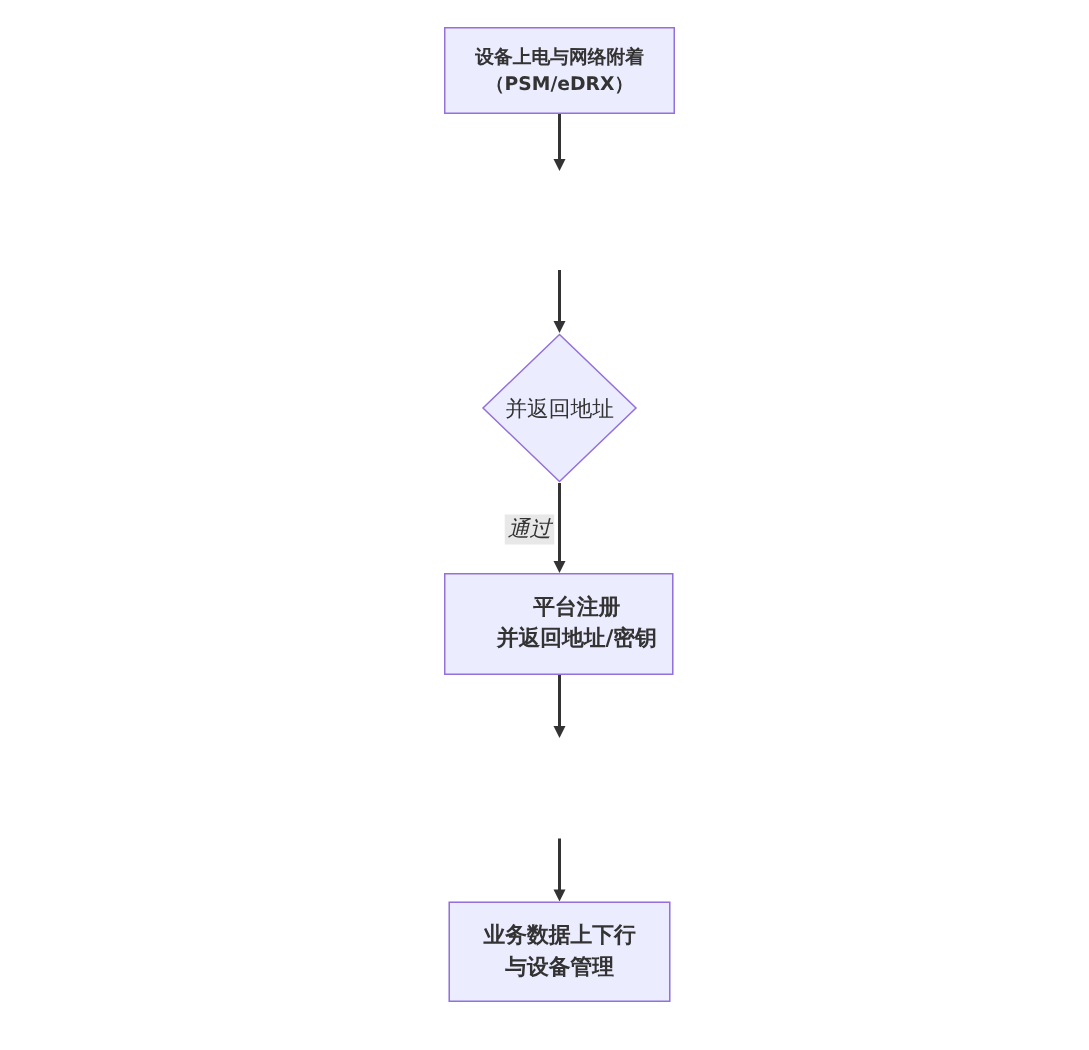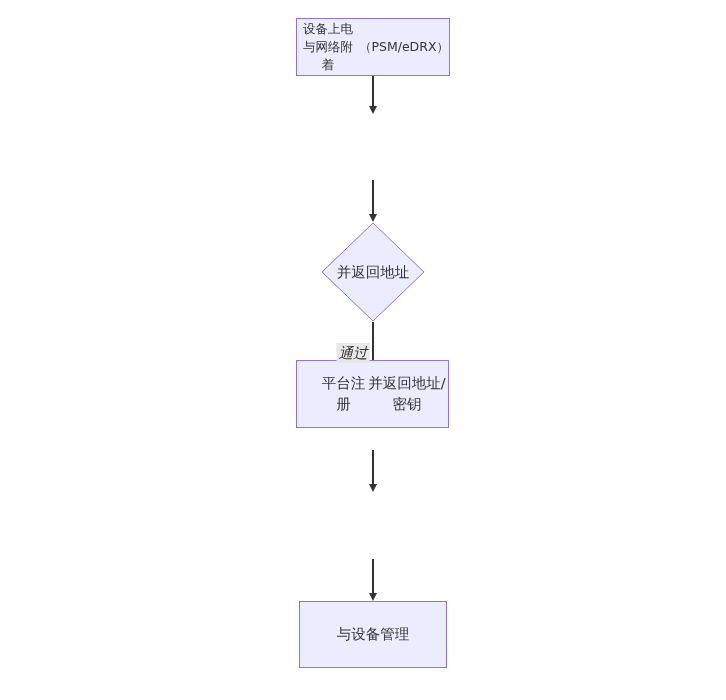--- a/index.html
+++ b/index.html
@@ -15,26 +15,28 @@
     background: var(--canvas_bg, #ffffff);
     overflow: hidden;
     color: var(--text, #333333);
   }
   .node {
     position: absolute;
     box-sizing: border-box;
     background: var(--node_fill, #ECECFF);
     border: 1px solid var(--node_border, #9370DB);
     display: flex;
+    flex-direction: column;
     align-items: center;
     justify-content: center;
     text-align: center;
     font-size: 14.5px;
     line-height: 21px;
     color: var(--text, #333333);
+    font-weight: bold;
   }
   .node.small-text { font-size: 12.5px; line-height: 18px; }
   .diamond-wrap {
     position: absolute;
     display: flex;
     align-items: center;
     justify-content: center;
   }
   .diamond-wrap svg { position: absolute; left: 0; top: 0; }
   .diamond-label {
@@ -101,33 +103,34 @@
     </svg>
     <span class="diamond-label">并返回地址</span>
   </div>
 
   <div class="arrow" style="left:373px; top:322px; height:60px;">
     <span class="shaft" style="height:53px;"></span>
     <span class="head" style="top:52px;"></span>
   </div>
   <div class="edge-label" style="left:353px; top:343px;font-style:italic;">通过</div>
 
-  <div class="node" style="left:296px; top:360px; width:153px; height:68px;padding-left:24px;">
+  <div class="node" style="left:296px; top:382px; width:153px; height:68px;padding-left:24px;">
     <span>平台注册</span>
     <span>并返回地址/密钥</span>
   </div>
 
   <div class="arrow" style="left:373px; top:450px; height:42px;">
     <span class="shaft" style="height:35px;"></span>
     <span class="head" style="top:34px;"></span>
   </div>
 
 
   <div class="arrow" style="left:373px; top:559px; height:42px;">
     <span class="shaft" style="height:35px;"></span>
     <span class="head" style="top:34px;"></span>
   </div>
 
   <div class="node" style="left:299px; top:601px; width:148px; height:67px;">
+    <span>业务数据上下行</span>
     <span>与设备管理</span>
   </div>
 
 </div>
 
 </body></html>

